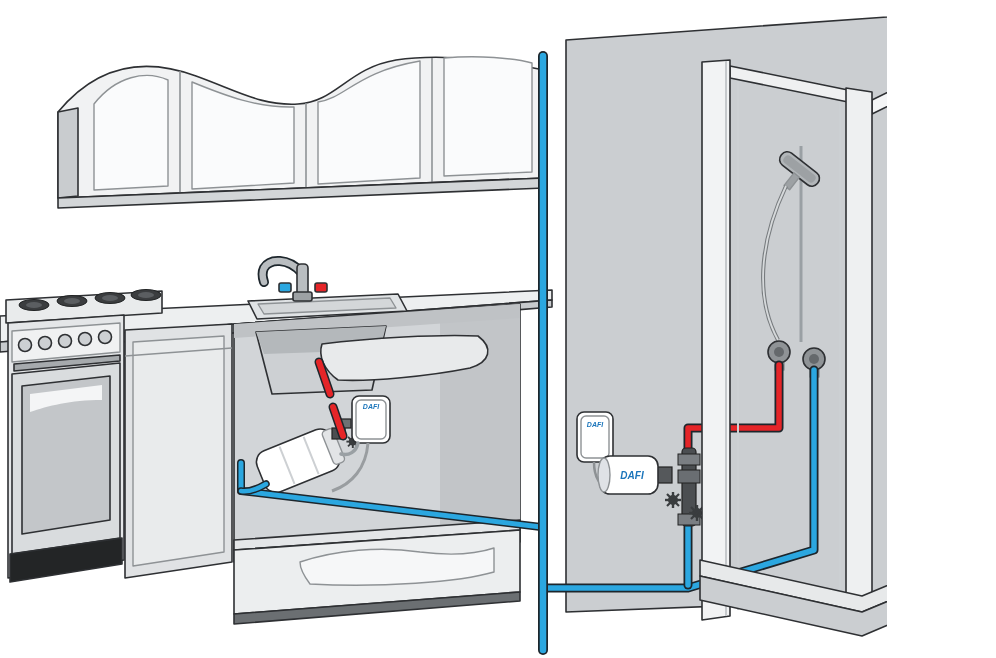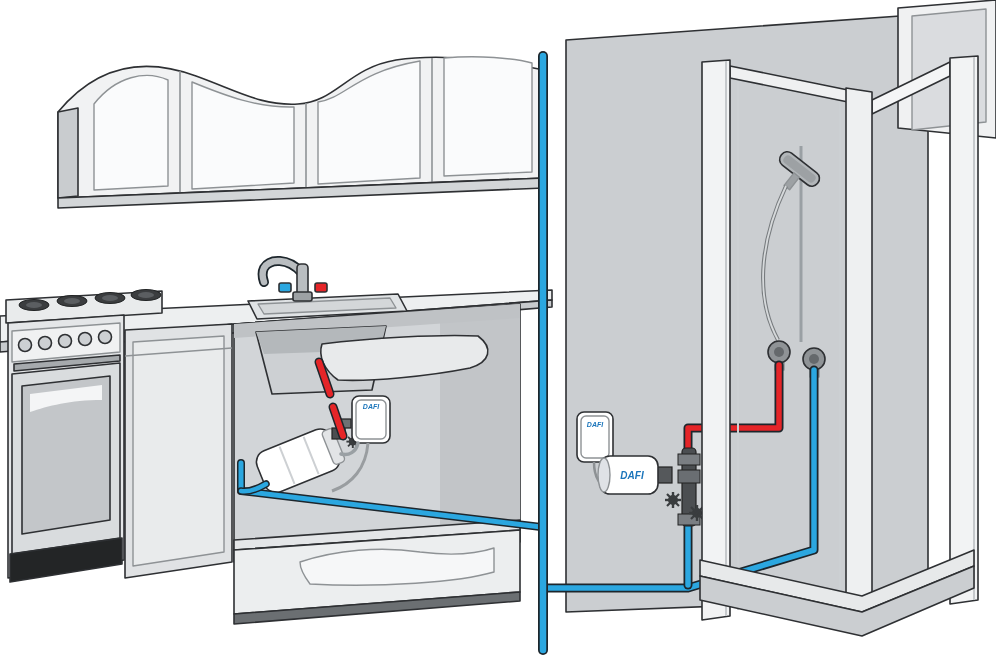--- a/index.html
+++ b/index.html
@@ -1,16 +1,16 @@
 <!DOCTYPE html>
 <html><head>
 <meta charset="utf-8">
 <style>
   html,body{margin:0;padding:0;background:#ffffff;}
-  .stage{position:relative;width:996px;height:658px;background:#a16207;overflow:hidden;}
+  .stage{position:relative;width:887px;height:658px;background:#a16207;overflow:hidden;}
   svg{display:block;}
   .ol{stroke:#2e3033;stroke-width:1.6;stroke-linejoin:round;}
   .thin{stroke:#8e9295;stroke-width:1.4;stroke-linejoin:round;}
   .pipe{fill:none;stroke-linecap:round;stroke-linejoin:round;}
   .pipe-ol{fill:none;stroke:#1d262c;stroke-linecap:round;stroke-linejoin:round;}
   .brand-text{font-family:"Liberation Sans",sans-serif;font-weight:bold;font-style:italic;}
 </style>
 </head>
 <body>
 

